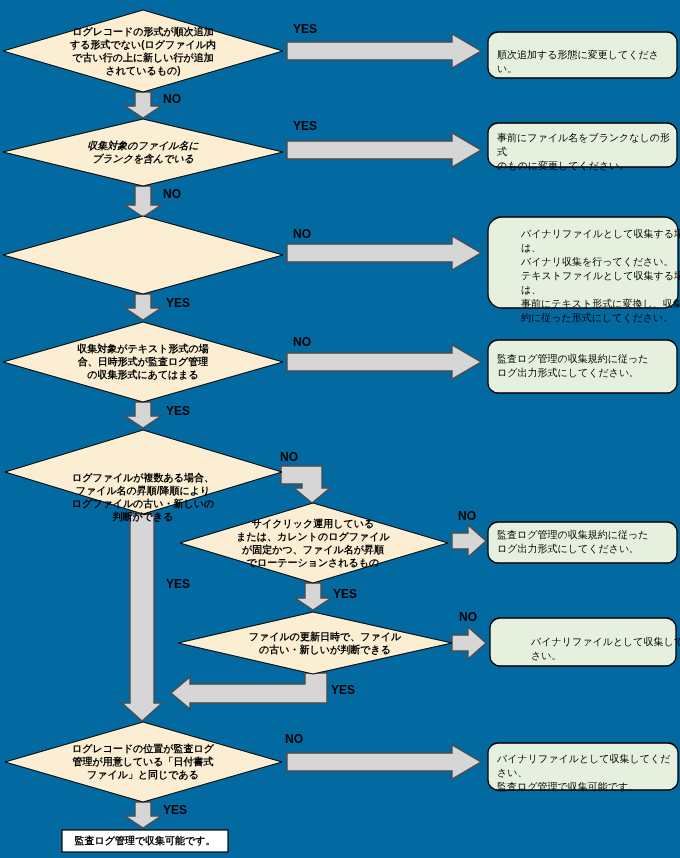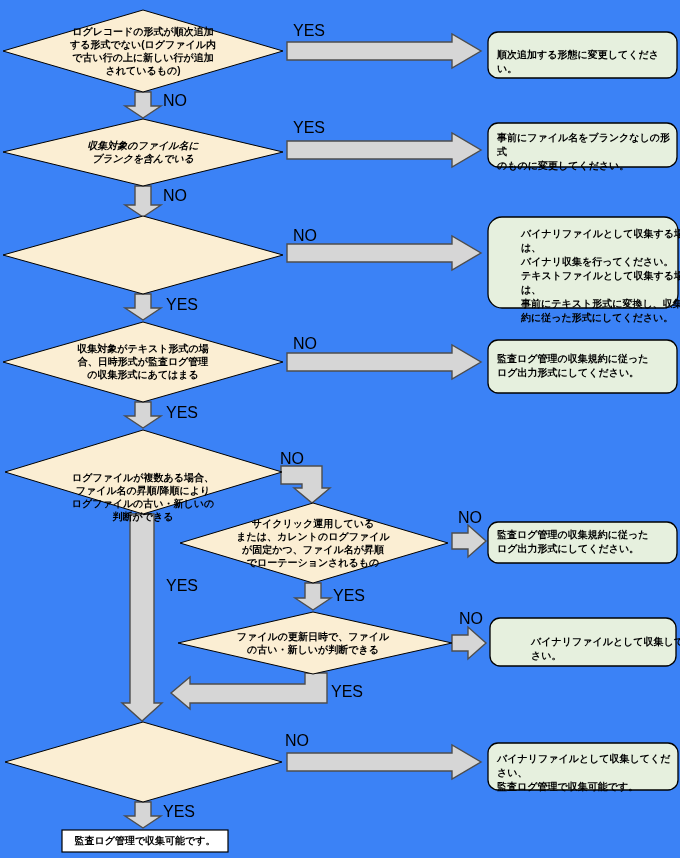--- a/index.html
+++ b/index.html
@@ -1,34 +1,34 @@
 <!DOCTYPE html>
 <html><head>
 <meta charset="utf-8">
 <style>
   html,body { margin:0; padding:0; background:#ffffff; }
   .canvas {
     position:relative; width:680px; height:858px; overflow:hidden;
     font-family:"Liberation Sans","DejaVu Sans",sans-serif;
-    background:#3b82f6;
+    background:#0369a1;
   }
   .canvas > svg { position:absolute; left:0; top:0; }
   .diamond  { fill:#FBEED3; stroke:#000000; stroke-width:1; }
   .result   { fill:#E6F0DE; stroke:#000000; stroke-width:1.3; }
   .barrow   { fill:#D6D6D6; stroke:#4D4D4D; stroke-width:1.4; }
   .finalbox { fill:#FFFFFF; stroke:#000000; stroke-width:1.2; }
   .dtext {
     position:absolute; font-size:10px; font-weight:bold; color:#000;
     text-align:center; white-space:pre-line; line-height:13px;
   }
   .rtext {
-    position:absolute; font-size:10px; font-weight:bold; color:#000;
+    position:absolute; font-size:10px; font-weight:normal; color:#000;
     text-align:left; white-space:pre-line; line-height:14px;
   }
-  .lbl { position:absolute; font-size:16px; font-weight:normal; color:#000; }
+  .lbl { position:absolute; font-size:12px; font-weight:bold; color:#000; }
   .ftext {
     position:absolute; font-size:10px; font-weight:bold; color:#000;
     text-align:center; line-height:14px;
   }
 </style>
 </head>
 <body>
 
 <div class="canvas">
 
@@ -86,22 +86,25 @@
 合、日時形式が監査ログ管理
 の収集形式にあてはまる</div>
   <div class="dtext" style="left:23px;  top:446px; width:240px;margin-top:25px;">ログファイルが複数ある場合、
 ファイル名の昇順/降順により
 ログファイルの古い・新しいの
 判断ができる</div>
   <div class="dtext" style="left:198px; top:517px; width:230px;">サイクリック運用している
 または、カレントのログファイル
 が固定かつ、ファイル名が昇順
 でローテーションされるもの</div>
-  <div class="dtext" style="left:198px; top:630px; width:230px;">ファイルの更新日時で、ファイル
+  <div class="dtext" style="left:210px; top:630px; width:230px;">ファイルの更新日時で、ファイル
 の古い・新しいが判断できる</div>
+  <div class="dtext" style="left:23px;  top:742px; width:240px;">ログレコードの位置が監査ログ
+管理が用意している「日付書式
+ファイル」と同じである</div>
 
   <div class="rtext" style="left:497px; top:48px;  width:172px;">順次追加する形態に変更してください。</div>
   <div class="rtext" style="left:497px; top:131px; width:175px;">事前にファイル名をブランクなしの形式
 のものに変更してください。</div>
   <div class="rtext" style="left:497px; top:227px; width:176px;margin-left:24px;">バイナリファイルとして収集する場合は、
 バイナリ収集を行ってください。
 テキストファイルとして収集する場合は、
 事前にテキスト形式に変換し、収集規
 約に従った形式にしてください。</div>
   <div class="rtext" style="left:497px; top:352px; width:175px;">監査ログ管理の収集規約に従った

